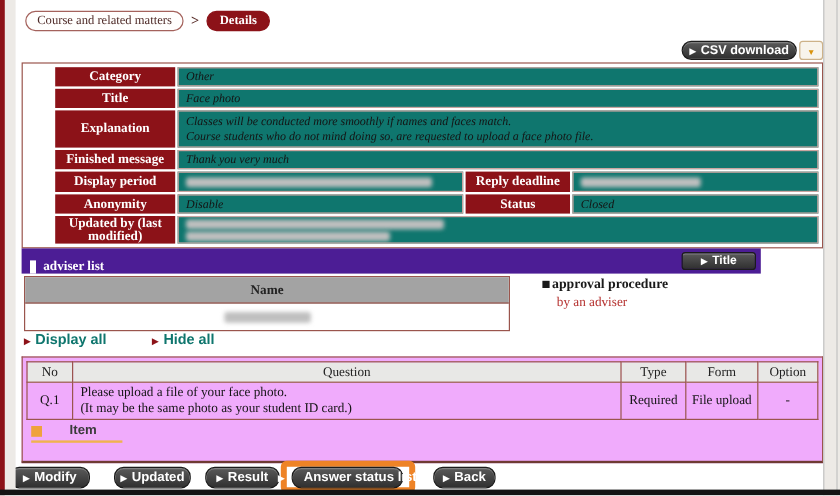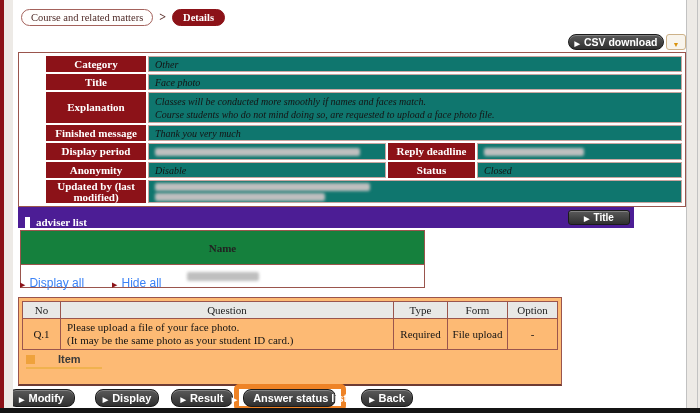--- a/index.html
+++ b/index.html
@@ -53,38 +53,38 @@
 
   
   #adviser-bar { position:absolute; left:18px; top:207px; width:616px; height:21px; background:#4c1d95;
                  display:flex; align-items:flex-end; }
   .bar-tick { width:5px; height:11px; background:#fff; margin:0 6px 0 7px; }
   #adviser-bar .bar-title { color:#fff; font-weight:bold; font-size:11px; }
   .change-btn { position:absolute; right:4px; top:3px; width:62px; height:15px; font-size:10px; border-radius:3px; }
 
   
   #name-table { position:absolute; left:20px; top:230px; width:405px; border:1px solid #9a554d; background:#fff; }
-  #name-table .nhead { height:34px; background:#15803d; border-bottom:1px solid #9a554d; display:flex;
+  #name-table .nhead { height:22px; background:#a3a3a3; border-bottom:1px solid #9a554d; display:flex;
                        align-items:center; justify-content:center; font-weight:bold; font-size:11px; color:#222; }
   #name-table .nrow { height:22px; display:flex; align-items:center; justify-content:center; }
 
   
   #approval { position:absolute; left:452px; top:231px; }
   .sq-black { display:inline-block; width:6px; height:6px; background:#1a1a1a; margin-right:2px; }
   #approval .ap-title { font-weight:bold; font-size:11.5px; color:#1a1a1a; }
   #approval .ap-sub { margin:3px 0 0 12px; color:#b5312f; font-size:11px; }
 
   
-  #list-links { position:absolute; left:20px; top:276px; display:flex; gap:28px;
-                font-family:"Liberation Sans", sans-serif; font-size:12px; font-weight:normal; color:#3b82f6; }
+  #list-links { position:absolute; left:20px; top:276px; display:flex; gap:38px;
+                font-family:"Liberation Sans", sans-serif; font-size:12px; font-weight:bold; color:#0f766e; }
   #list-links .lnk { display:inline-flex; align-items:center; gap:4px; cursor:pointer; }
 
   
-  #qblock { position:absolute; left:18px; top:297px; width:544px; height:89px; border:1px solid #9a554d;
-            border-bottom:2px solid #6e3b33; padding:3px 3px 0 3px; background:#fdba74; }
+  #qblock { position:absolute; left:18px; top:297px; width:668px; height:89px; border:1px solid #9a554d;
+            border-bottom:2px solid #6e3b33; padding:3px 3px 0 3px; background:#f0abfc; }
   table.qtable { width:100%; border-collapse:collapse; table-layout:fixed; }
   .qtable th { background:#e8e8e6; border:1px solid #9a554d; font-weight:normal; font-size:11px;
                color:#222; height:17px; }
   .qtable td { border:1px solid #9a554d; font-size:11px; color:#141414; height:31px; }
   .c-no{width:38px; text-align:center;} .c-q{} .c-type{width:54px; text-align:center;}
   .c-form{width:60px; text-align:center;} .c-opt{width:50px; text-align:center;}
   .qtext { padding:1px 6px; line-height:13px; }
 
   
   #item-head { display:flex; align-items:center; gap:7px; margin:3px 0 0 4px; width:76px;
@@ -177,20 +177,24 @@
     </div>
   </div>
 
   <div id="name-table">
     <div class="nhead">Name</div>
     <div class="nrow">
       <span class="blurbar" style="width:72px; height:9px;"></span>
     </div>
   </div>
 
+  <div id="approval">
+    <div class="ap-title"><span class="sq-black"></span><span>approval procedure</span></div>
+    <div class="ap-sub">by an adviser</div>
+  </div>
 
   <div id="list-links">
     <span class="lnk">
         <span class="arrow-r"></span>
         <span>Display all</span>
       </span>
     <span class="lnk">
         <span class="arrow-r"></span>
         <span>Hide all</span>
       </span>
@@ -227,21 +231,21 @@
     </div>
 
   </div>
 
   <div class="btn-dark foot-btn" id="btn-modify">
     <span class="arrow-w"></span>
     <span>Modify</span>
   </div>
   <div class="btn-dark foot-btn" id="btn-delete">
     <span class="arrow-w"></span>
-    <span>Display</span>
+    <span>Updated</span>
   </div>
   <div class="btn-dark foot-btn" id="btn-result">
     <span class="arrow-w"></span>
     <span>Result</span>
   </div>
   <div class="btn-dark foot-btn" id="btn-answer">
     <span class="arrow-w"></span>
     <span>Answer status list</span>
   </div>
   <div class="btn-dark foot-btn" id="btn-back">

